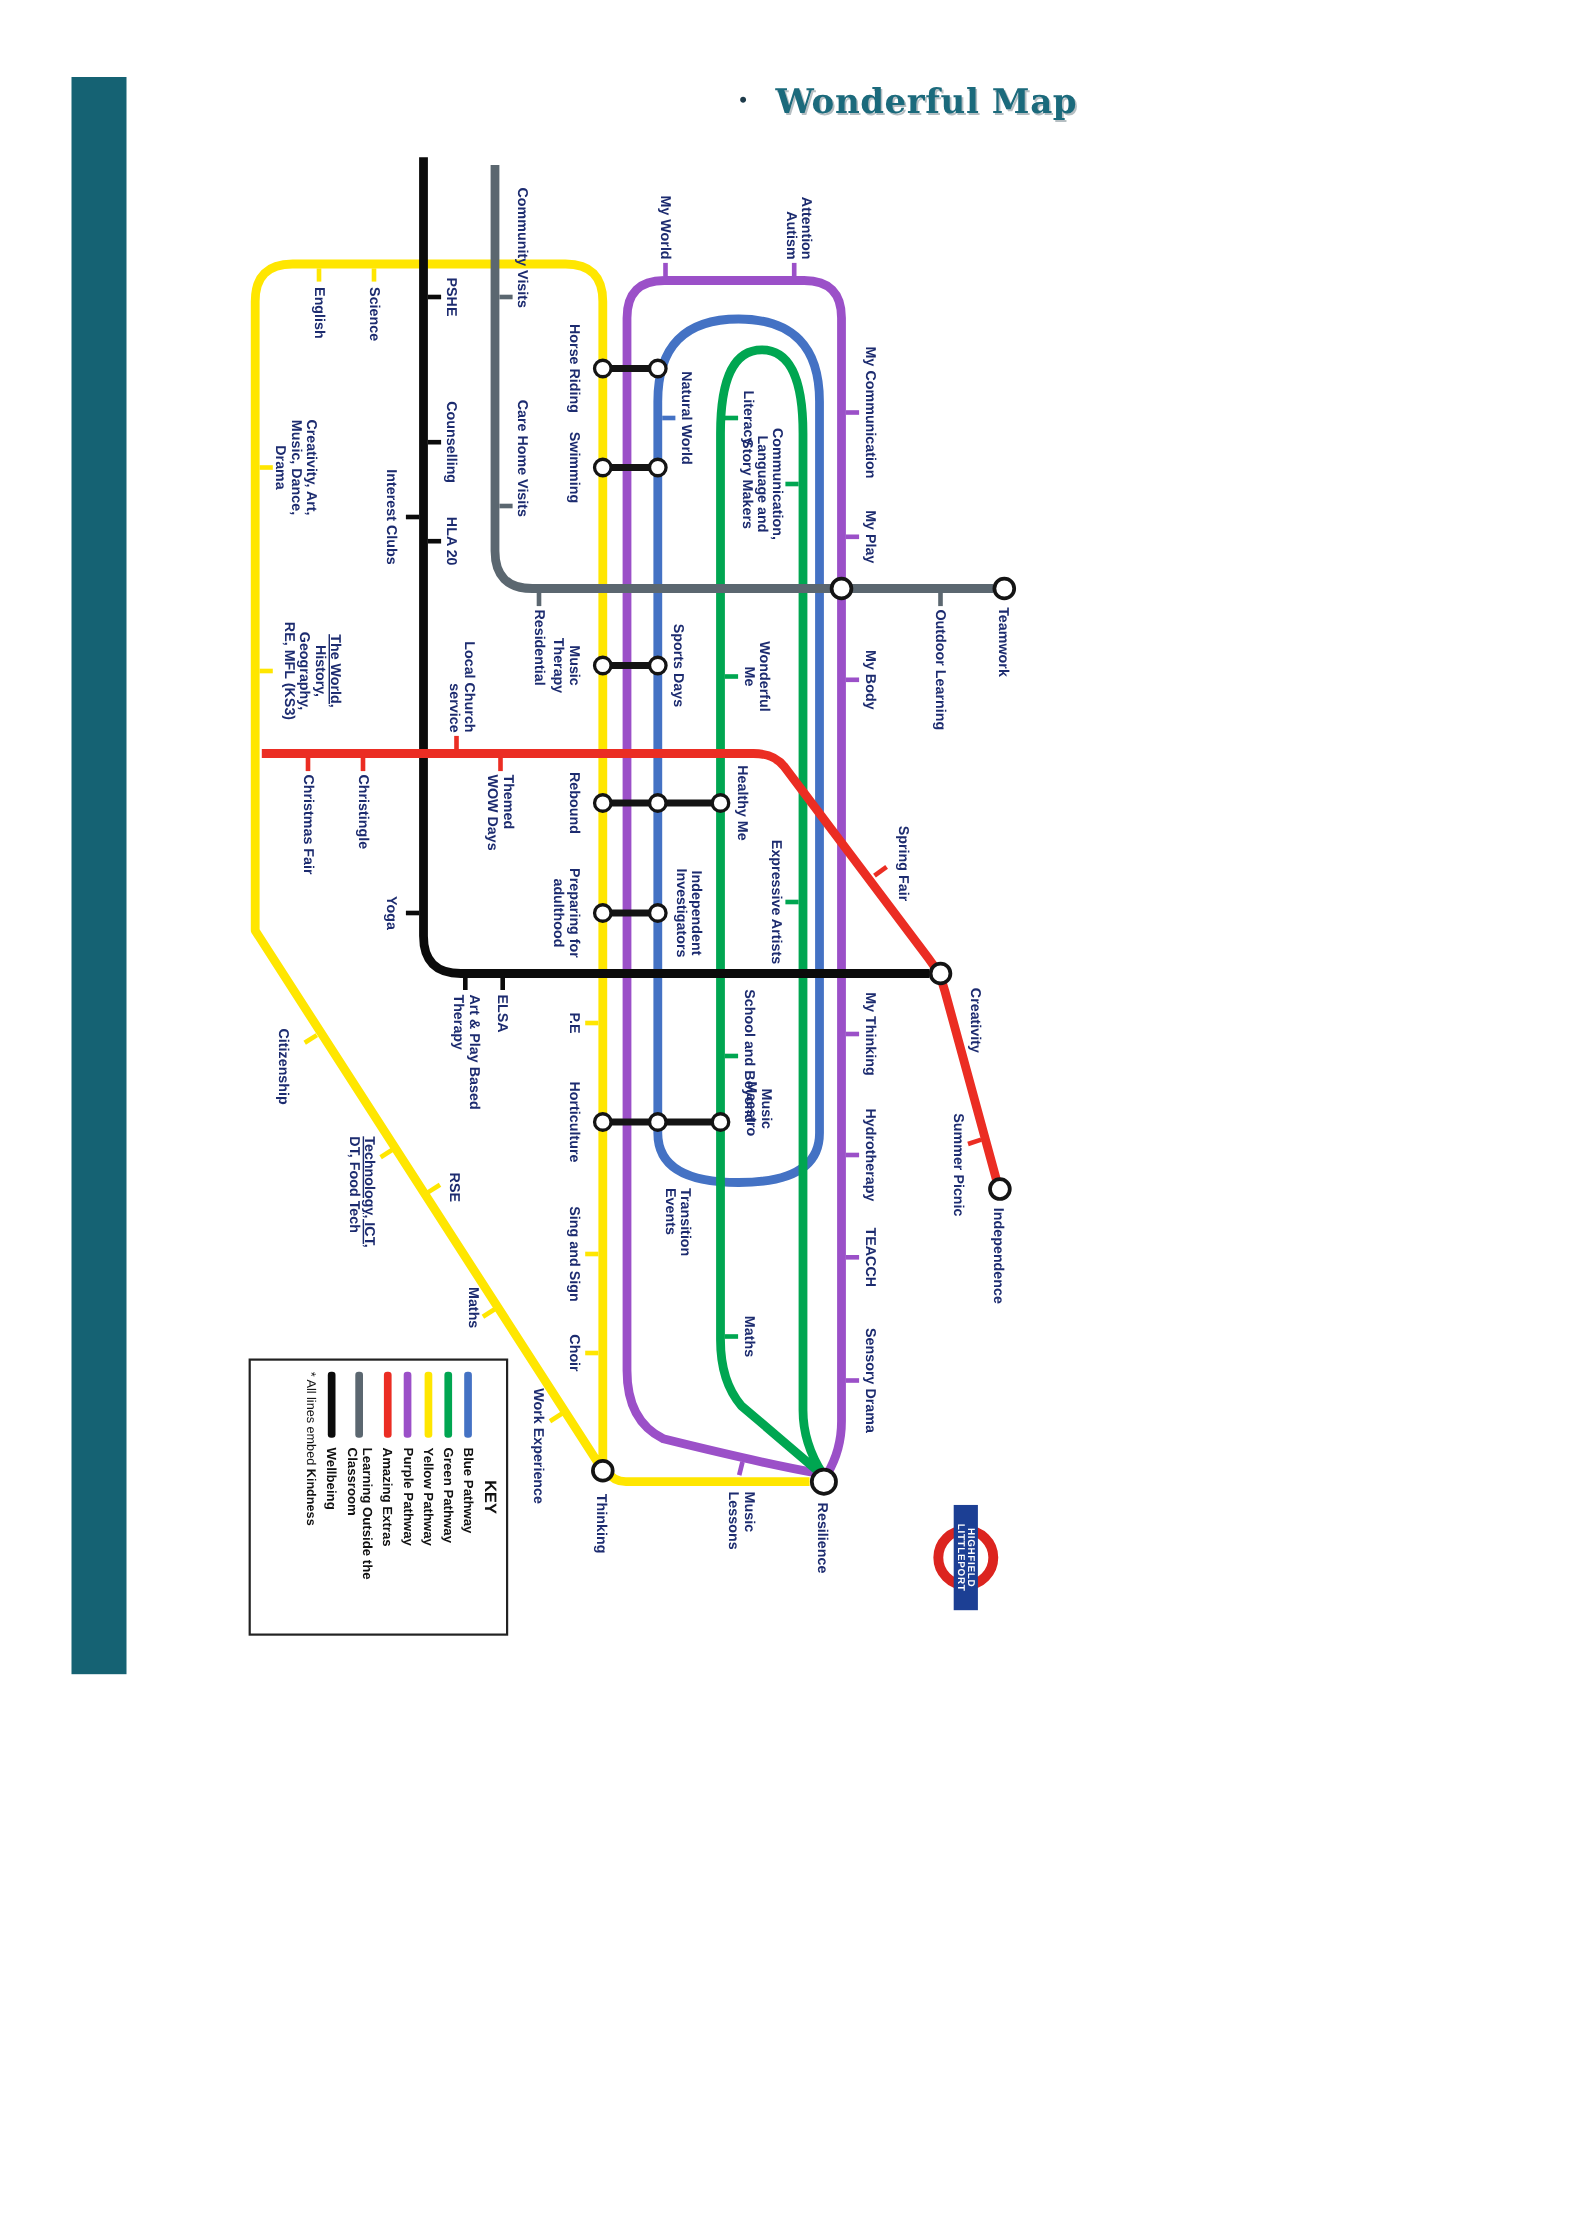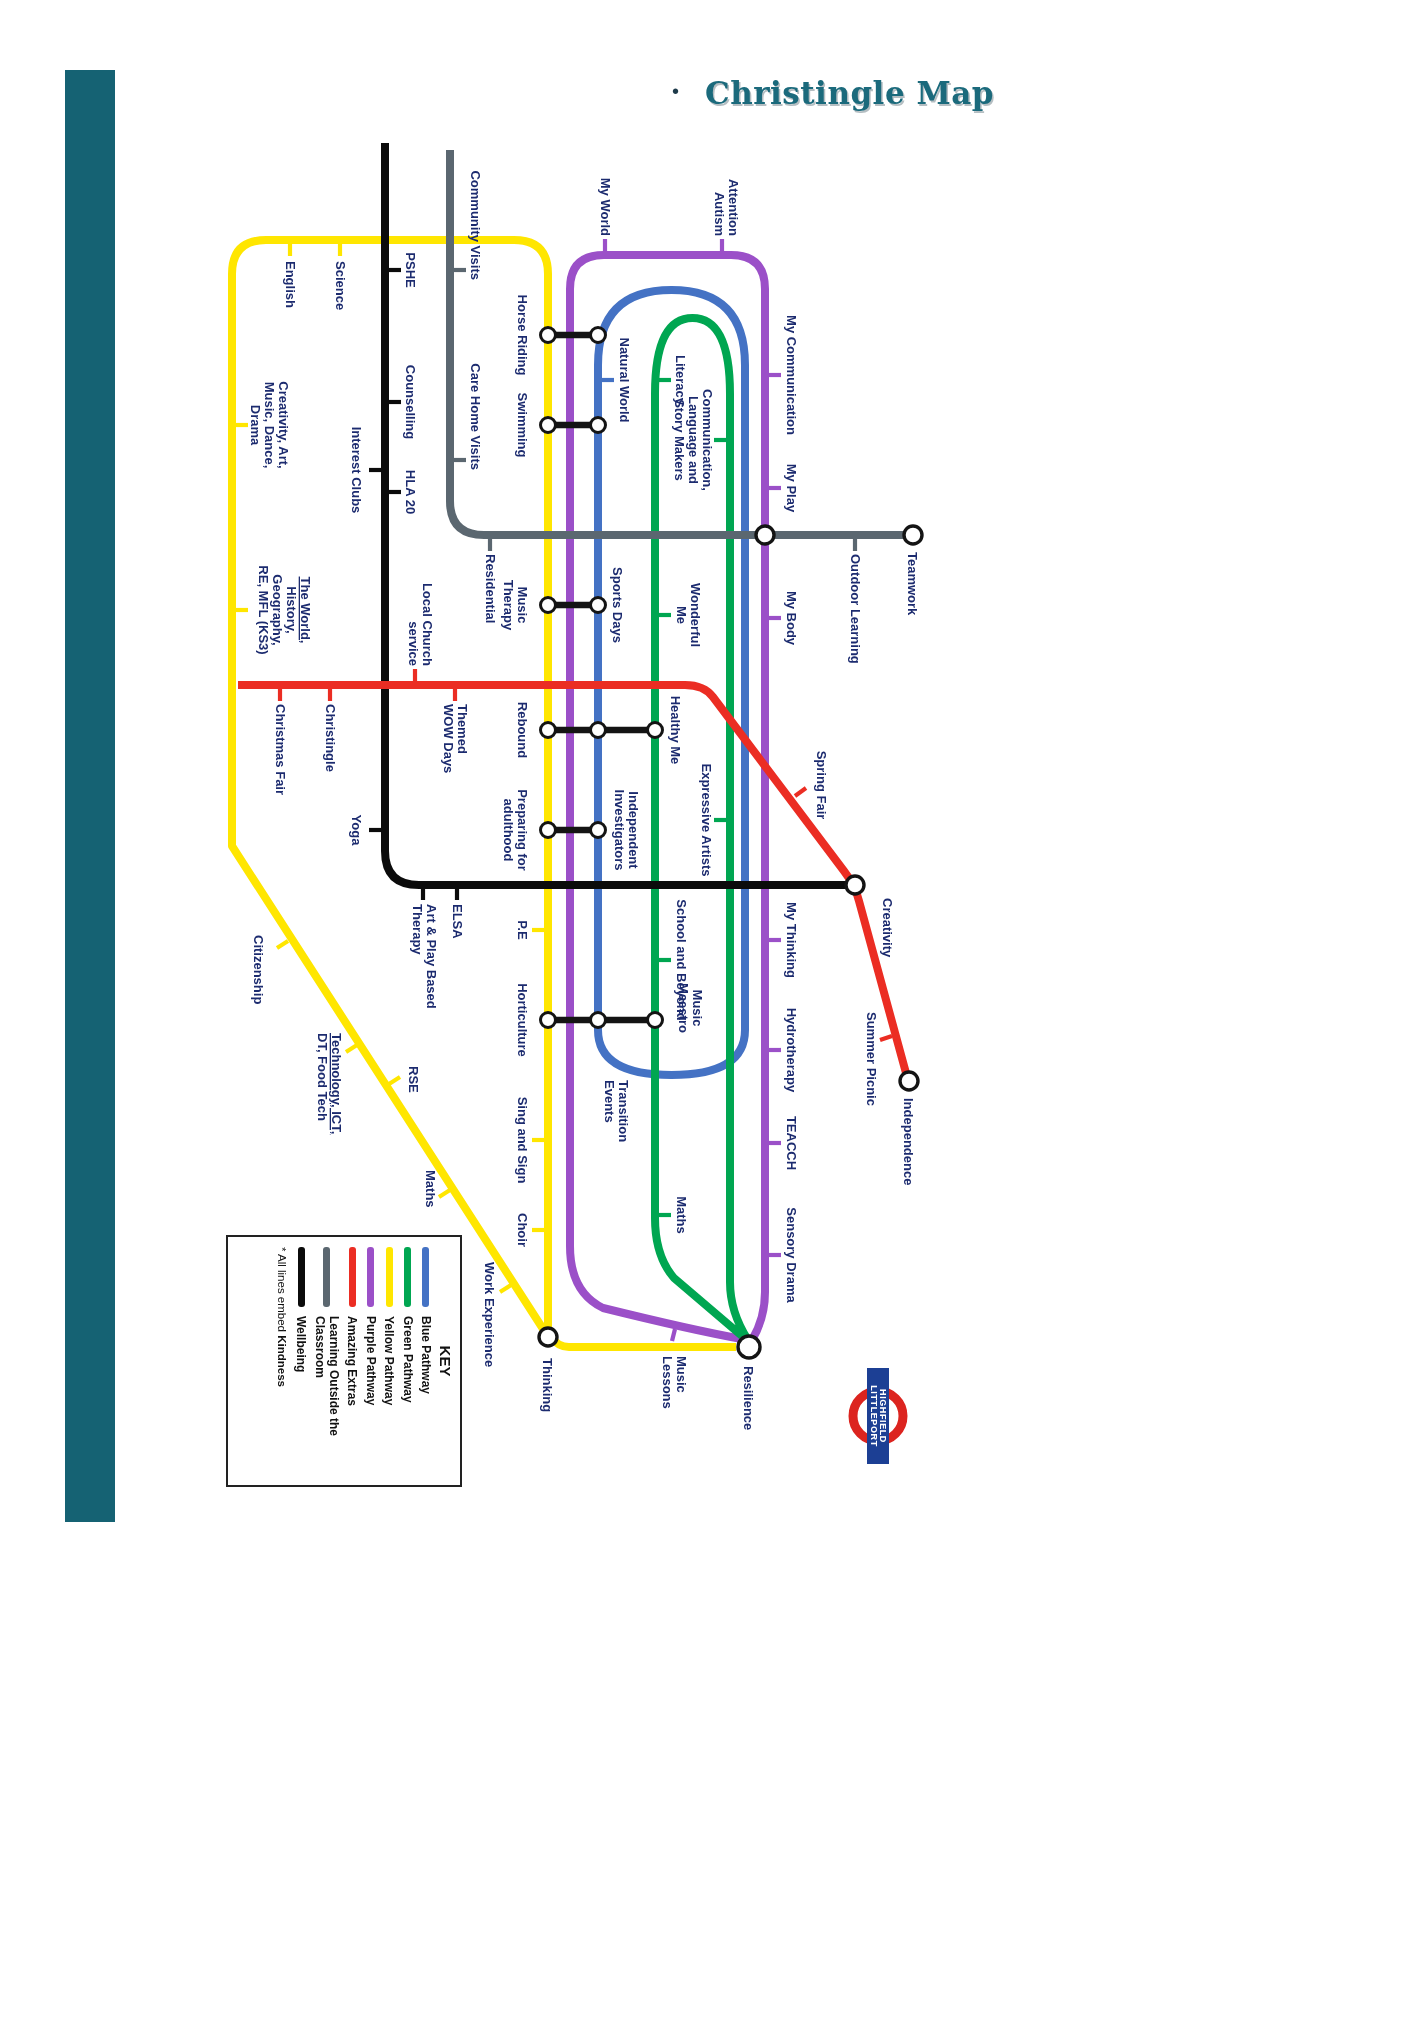--- a/index.html
+++ b/index.html
@@ -25,21 +25,21 @@
   .roundel-text{font-size:9px;font-weight:bold;fill:#fff;letter-spacing:.6px;
                 font-family:"Liberation Sans",sans-serif}
 </style>
 </head>
 <body>
 
 <div class="accent-bar" style="background: rgb(21, 98, 115);"></div>
 
 <div class="slide-title">
   <span class="bullet">•</span>
-  <span class="title-text" style="color: rgb(27, 106, 124);">Christingle Map</span>
+  <span class="title-text" style="color: rgb(27, 106, 124);">Wonderful Map</span>
 </div>
 
 <div id="map-rotated">
   <svg id="tube-svg" width="1350" height="710" viewBox="0 0 1350 710">
       <path d="M 1195 387 L 134 387 Q 100 387 100 421 L 100 669 Q 100 703 134 703 L 706 703 L 1192 390" fill="none" stroke="#FFE600" stroke-width="8" stroke-linejoin="round"></path>
       <path d="M 1197 384 Q 1207 377 1207 366 L 1207 199" fill="none" stroke="#FFE600" stroke-width="8" stroke-linejoin="round"></path>
       <path d="M 1200 183 Q 1178 170 1152 170 L 149 170 Q 115 170 115 204 L 115 331 Q 115 365 149 365 L 1106 365 Q 1152 365 1168 332 Q 1190 243 1199 193" fill="none" stroke="#9B50C8" stroke-width="8" stroke-linejoin="round"></path>
       <path d="M 890 190 L 225 190 Q 150 190 150 263.5 Q 150 337 225 337 L 890 337 Q 935 337 935 263.5 Q 935 190 890 190 Z" fill="none" stroke="#4472C4" stroke-width="8" stroke-linejoin="round"></path>
       <path d="M 1200 187 Q 1172 205 1142 205 L 254 205 Q 178 205 178 242.5 Q 178 280 254 280 L 1078 280 Q 1116 280 1138 261 L 1196 193" fill="none" stroke="#00A651" stroke-width="8" stroke-linejoin="round"></path>
       <path d="M 10 485 L 361 485 Q 395 485 395 451 L 395 32" fill="none" stroke="#5B6770" stroke-width="8" stroke-linejoin="round"></path>

